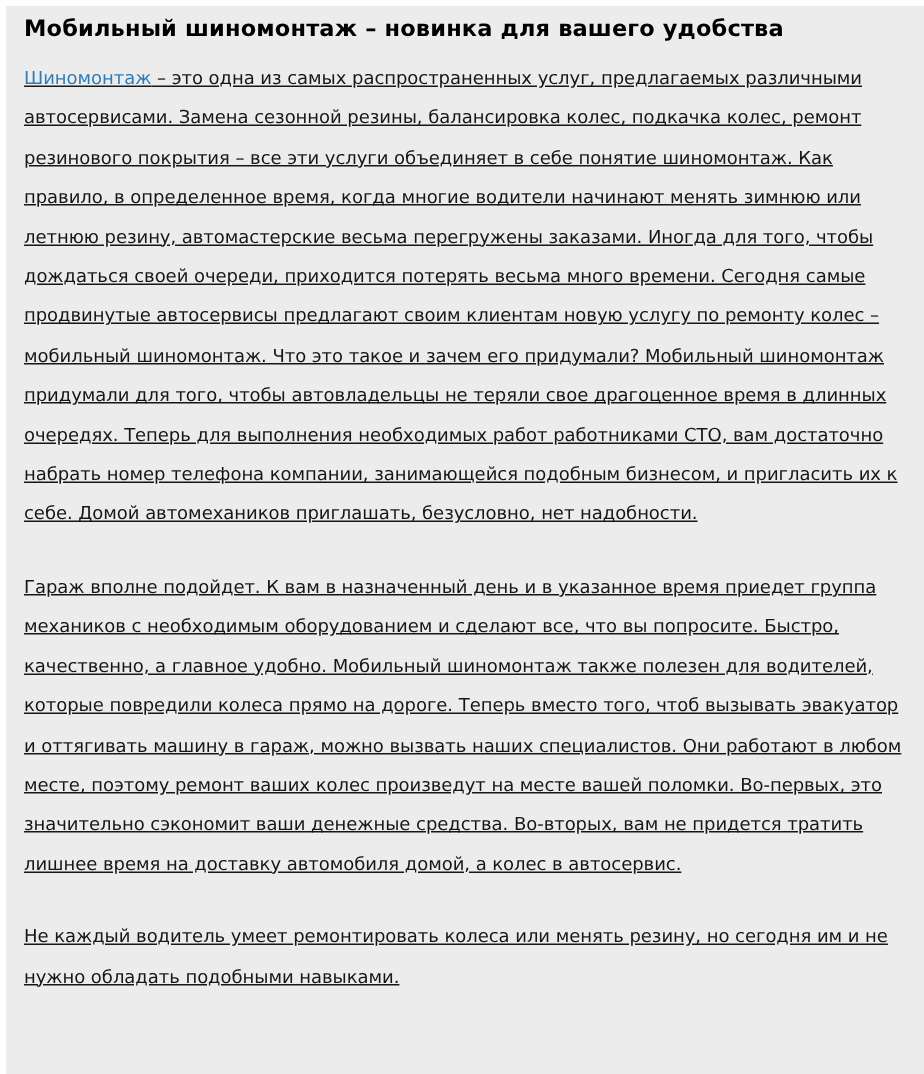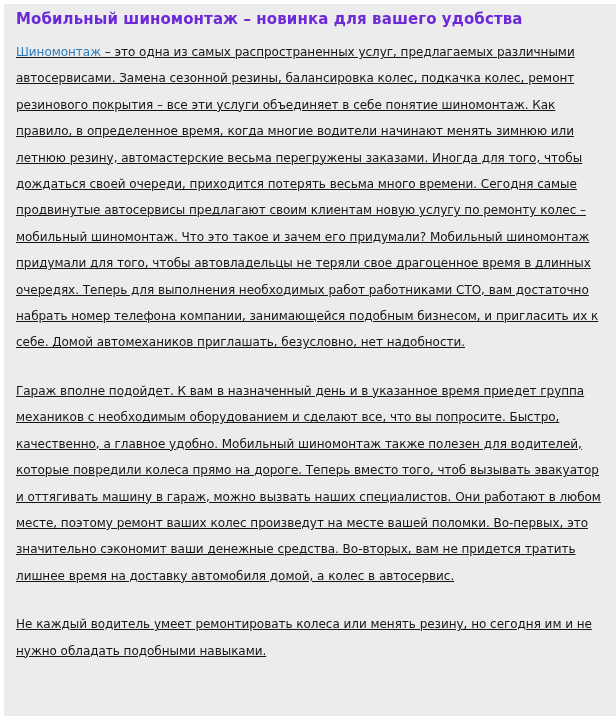--- a/index.html
+++ b/index.html
@@ -24,21 +24,21 @@
     box-sizing: border-box;
     padding: 0 14px 0 12px;
     overflow: hidden;
   }
   .article-title {
     margin: 0;
     padding: 4px 0 0 0;
     font-size: 15px;
     line-height: 22px;
     font-weight: bold;
-    color: #6d28d9;
+    color: #000000;
     letter-spacing: 0.1px;
     white-space: nowrap;
   }
   .article-body {
     padding-top: 9px;
   }
   .para {
     margin: 0 0 22px 0;
     font-size: 12px;
     line-height: 26.4px;

